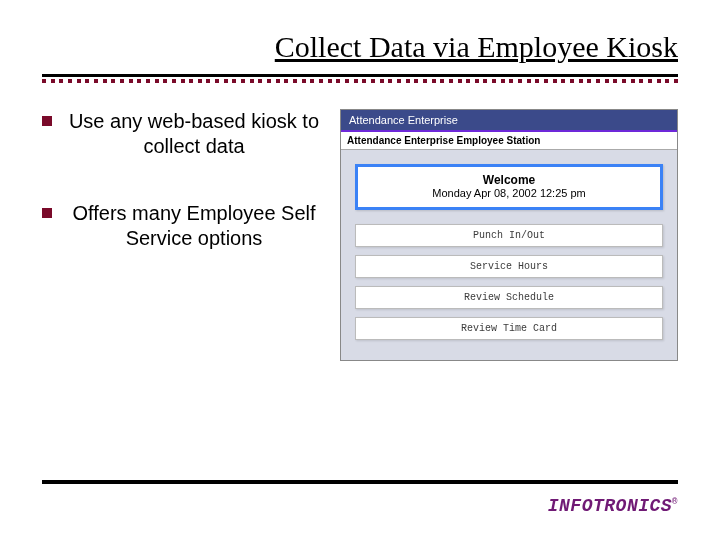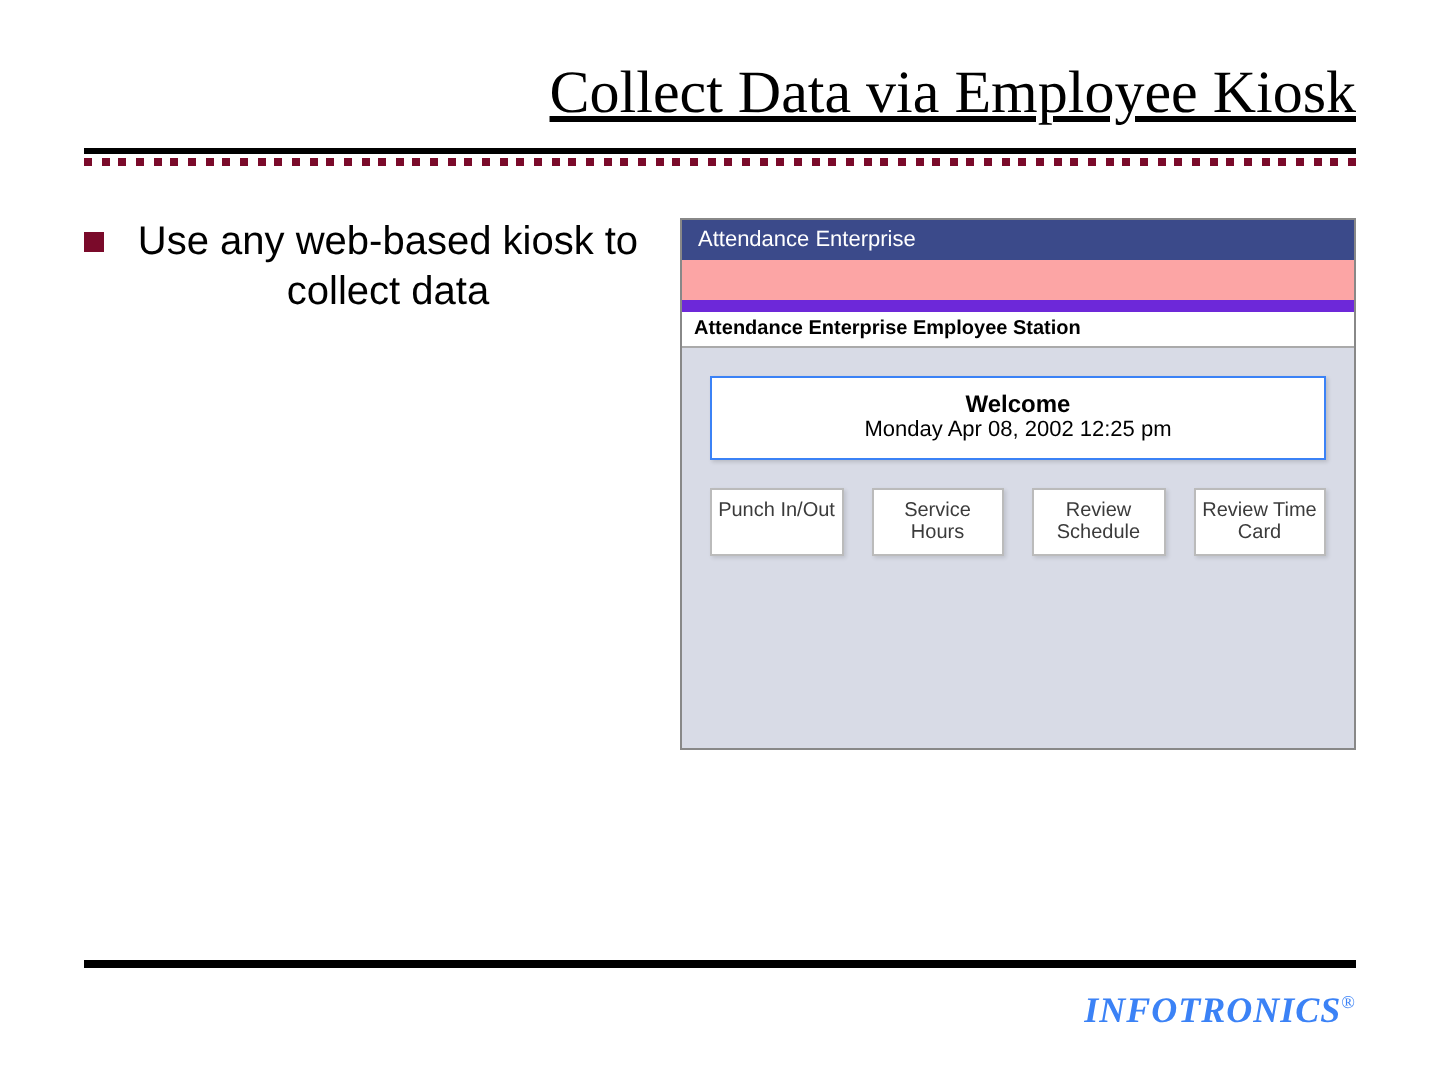--- a/index.html
+++ b/index.html
@@ -63,79 +63,79 @@
     background: #fca5a5;
     font-size: 11px;
   }
   .kiosk-topbar {
     background: #3b4a8a;
     color: #fff;
     padding: 4px 8px;
     font-size: 11px;
   }
   .kiosk-subbar {
-    border-top: 6px solid #6d28d9;
+    border-top: 2px solid #6d28d9;
     border-bottom: 1px solid #aaa;
     padding: 3px 6px;
     font-size: 10px;
     font-weight: bold;
     color: #000;
     background: #fff;
-    margin-top: 20px;
   }
   .kiosk-body {
     background: #d8dbe6;
     padding: 14px 14px 20px 14px;
     min-height: 200px;
   }
   .welcome-box {
     background: #fff;
-    border: 1px solid #3b82f6;
+    border: 3px solid #3b82f6;
     text-align: center;
     padding: 6px 4px 8px 4px;
     margin-bottom: 14px;
     box-shadow: 1px 1px 2px rgba(0,0,0,0.15);
   }
   .welcome-box .w1 {
     font-weight: bold;
     font-size: 12px;
   }
   .welcome-box .w2 {
     font-size: 11px;
   }
   .btn-grid {
     display: grid;
-    grid-template-columns: 1fr 1fr 1fr 1fr;
+    grid-template-columns: 1fr;
     gap: 8px 14px;
+    font-family: Liberation Mono, monospace;
   }
   .kiosk-btn {
     background: #fff;
     border: 1px solid #bbb;
     text-align: center;
     padding: 5px 2px;
     font-size: 10px;
     color: #3b3b3b;
     box-shadow: 1px 1px 2px rgba(0,0,0,0.12);
   }
   .footer-rule {
     position: absolute;
     left: 42px; right: 42px;
     bottom: 56px;
     border-top: 4px solid #000;
   }
   .brand {
     position: absolute;
     right: 42px;
     bottom: 24px;
-    font-family: Liberation Serif, serif;
+    font-family: Liberation Mono, monospace;
     font-weight: bold;
     font-style: italic;
     font-size: 18px;
     letter-spacing: 0.5px;
-    color: #3b82f6;
+    color: #701a75;
   }
   .brand .sm { font-size: 9px; vertical-align: super; font-style: normal; font-weight: normal; }
 </style>
 </head>
 <body>
 
 <div class="slide-title">Collect Data via Employee Kiosk</div>
 <div class="title-underline"></div>
 <div class="dotted-row" id="dots">
     <span></span>
@@ -212,20 +212,24 @@
     <span></span>
     <span></span>
     <span></span>
   </div>
 
 <div class="content">
   <div class="bullets">
     <div class="bullet">
       <div class="sq"></div>
       <div>Use any web-based kiosk to collect data</div>
+    </div>
+    <div class="bullet">
+      <div class="sq"></div>
+      <div>Offers many Employee Self Service options</div>
     </div>
   </div>
 
   <div class="kiosk">
     <div class="kiosk-topbar">Attendance Enterprise</div>
     <div class="kiosk-subbar">Attendance Enterprise Employee Station</div>
     <div class="kiosk-body">
       <div class="welcome-box">
         <div class="w1">Welcome</div>
         <div class="w2">Monday Apr 08, 2002 12:25 pm</div>

